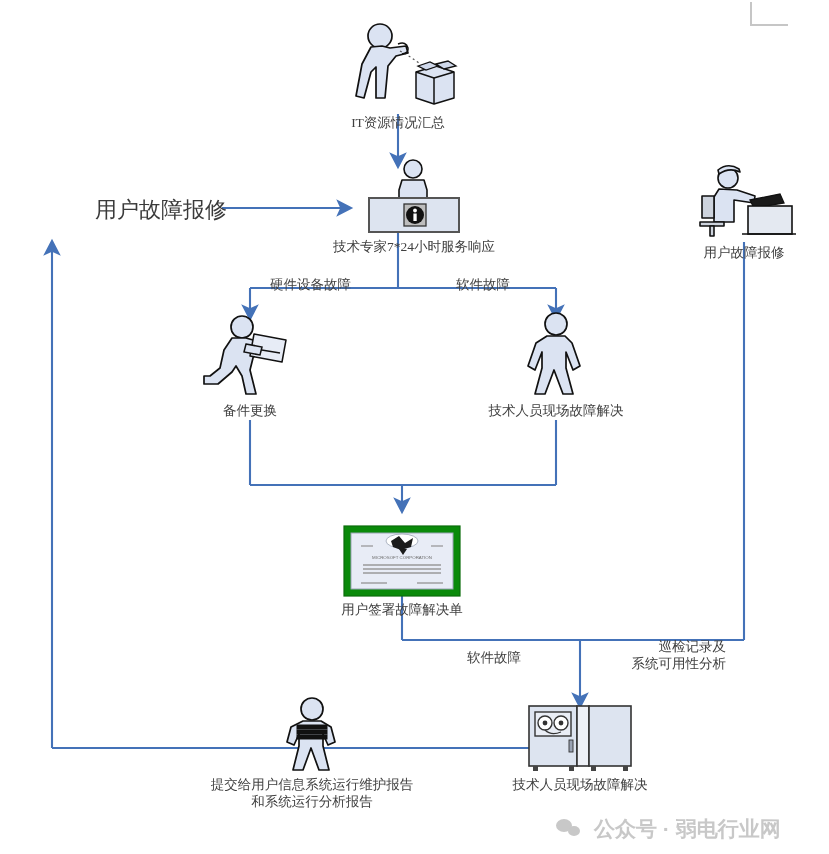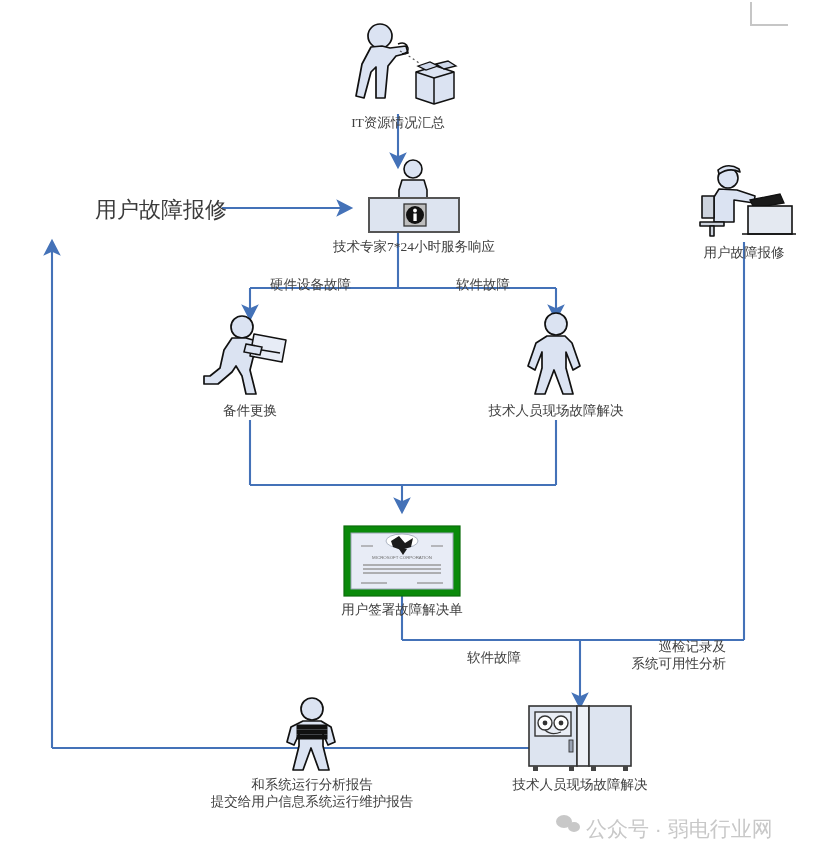--- a/index.html
+++ b/index.html
@@ -10,22 +10,22 @@
   .node{position:absolute;text-align:center;}
   .node .cap{font-size:13.5px;line-height:17px;color:#404040;white-space:nowrap;}
   .cap2{white-space:normal !important;}
   .edgelabel{position:absolute;font-size:13.5px;line-height:17px;color:#404040;
              text-align:right;white-space:nowrap;}
   .biglabel{position:absolute;font-size:22px;color:#3a3a3a;white-space:nowrap;}
   .artbox{position:relative;margin:0 auto;}
   
   .cropmark{position:absolute;border-left:2px solid #c6c6c6;border-bottom:2px solid #c6c6c6;}
   
-  .watermark{position:absolute;display:flex;gap:4px;
-             color:#c8c8c8;font-size:21px;font-family:"Liberation Sans",sans-serif;}
+  .watermark{position:absolute;display:flex;align-items:center;gap:12px;
+             color:#c8c8c8;font-size:21px;font-family:"Liberation Sans",sans-serif;font-weight:bold;}
   .wm-ico{width:26px;height:20px;position:relative;flex:0 0 auto;}
   .wm-ico b{position:absolute;display:block;background:#c8c8c8;border-radius:50%;}
   .b1{width:16px;height:13px;left:0;top:0;}
   .b2{width:12px;height:10px;left:12px;top:7px;}
 </style>
 </head>
 <body>
 
 <div class="canvas">
 
@@ -224,22 +224,22 @@
         <circle cx="35" cy="13" r="11"></circle>
         <path d="M26,25 L14,31 L10,46 L17,49 L22,38 L22,50 L16,74 L26,74 L34,52
                  L42,74 L52,74 L46,50 L46,38 L51,49 L58,46 L54,31 L44,25 Z"></path>
       </g>
       <g fill="#111" stroke="#111" stroke-width="1">
         <rect x="20" y="29" width="30" height="4"></rect>
         <rect x="20" y="34" width="30" height="4"></rect>
         <rect x="20" y="39" width="30" height="4"></rect>
       </g>
     </svg>
+    <div class="cap cap2">提交给用户信息系统运行维护报告</div>
     <div class="cap cap2">和系统运行分析报告</div>
-    <div class="cap cap2">提交给用户信息系统运行维护报告</div>
   </div>
 
   <div class="cropmark" style="left:750px;top:2px;width:36px;height:22px;"></div>
 
   <div class="watermark" style="left:556px;top:815px;">
     <span class="wm-ico">
       <b class="b1"></b>
         <b class="b2"></b>
     </span>
     <span>公众号 · 弱电行业网</span>

